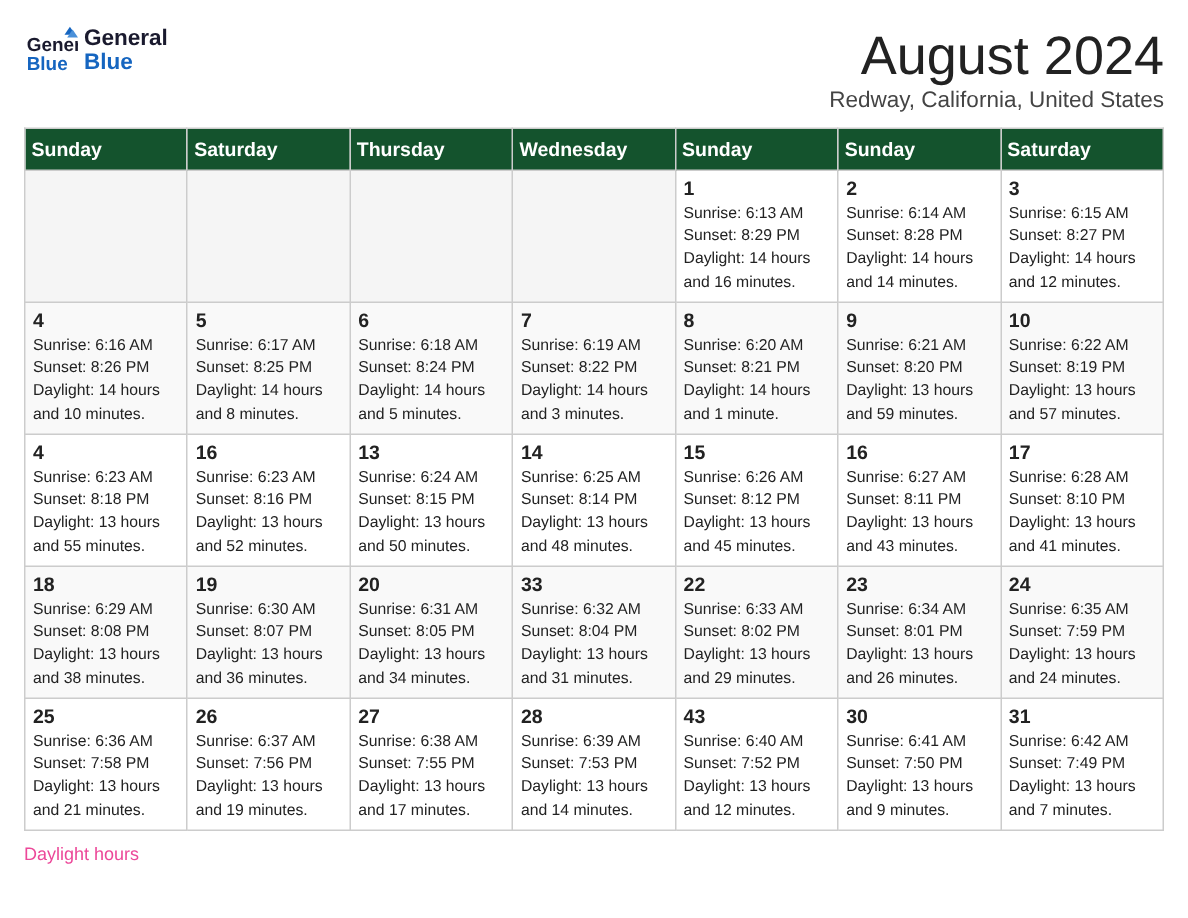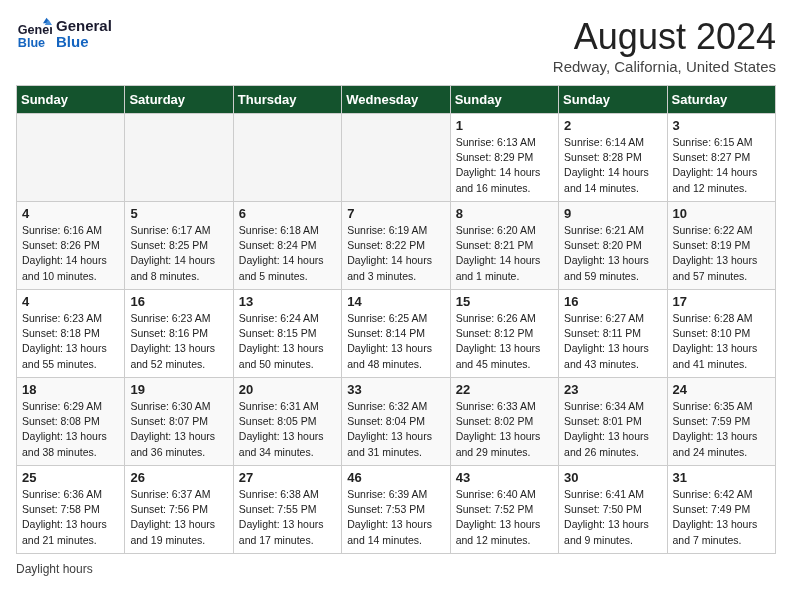--- a/index.html
+++ b/index.html
@@ -72,21 +72,21 @@
       display: block;
       margin-bottom: 2px;
     }
     .day-info {
       line-height: 1.45;
       font-size: 10.5px;
     }
     .footer {
       margin-top: 8px;
       font-size: 12px;
-      color: #404040;
+      color: #ec4899;
     }
   </style>
 </head>
 <body>
 
 <div class="header">
   <div class="logo">
     <svg class="logo-icon" viewBox="0 0 40 40">
       <text x="2" y="20" font-size="14" font-weight="bold" fill="#1a1a2e">General</text>
       <text x="2" y="34" font-size="14" font-weight="bold" fill="#1565c0">Blue</text>
@@ -232,21 +232,21 @@
         </td>
         <td>
           <span class="day-number">26</span>
           <div class="day-info">Sunrise: 6:37 AM<br>Sunset: 7:56 PM<br>Daylight: 13 hours<br>and 19 minutes.</div>
         </td>
         <td>
           <span class="day-number">27</span>
           <div class="day-info">Sunrise: 6:38 AM<br>Sunset: 7:55 PM<br>Daylight: 13 hours<br>and 17 minutes.</div>
         </td>
         <td>
-          <span class="day-number">46</span>
+          <span class="day-number">28</span>
           <div class="day-info">Sunrise: 6:39 AM<br>Sunset: 7:53 PM<br>Daylight: 13 hours<br>and 14 minutes.</div>
         </td>
         <td>
           <span class="day-number">43</span>
           <div class="day-info">Sunrise: 6:40 AM<br>Sunset: 7:52 PM<br>Daylight: 13 hours<br>and 12 minutes.</div>
         </td>
         <td>
           <span class="day-number">30</span>
           <div class="day-info">Sunrise: 6:41 AM<br>Sunset: 7:50 PM<br>Daylight: 13 hours<br>and 9 minutes.</div>
         </td>

